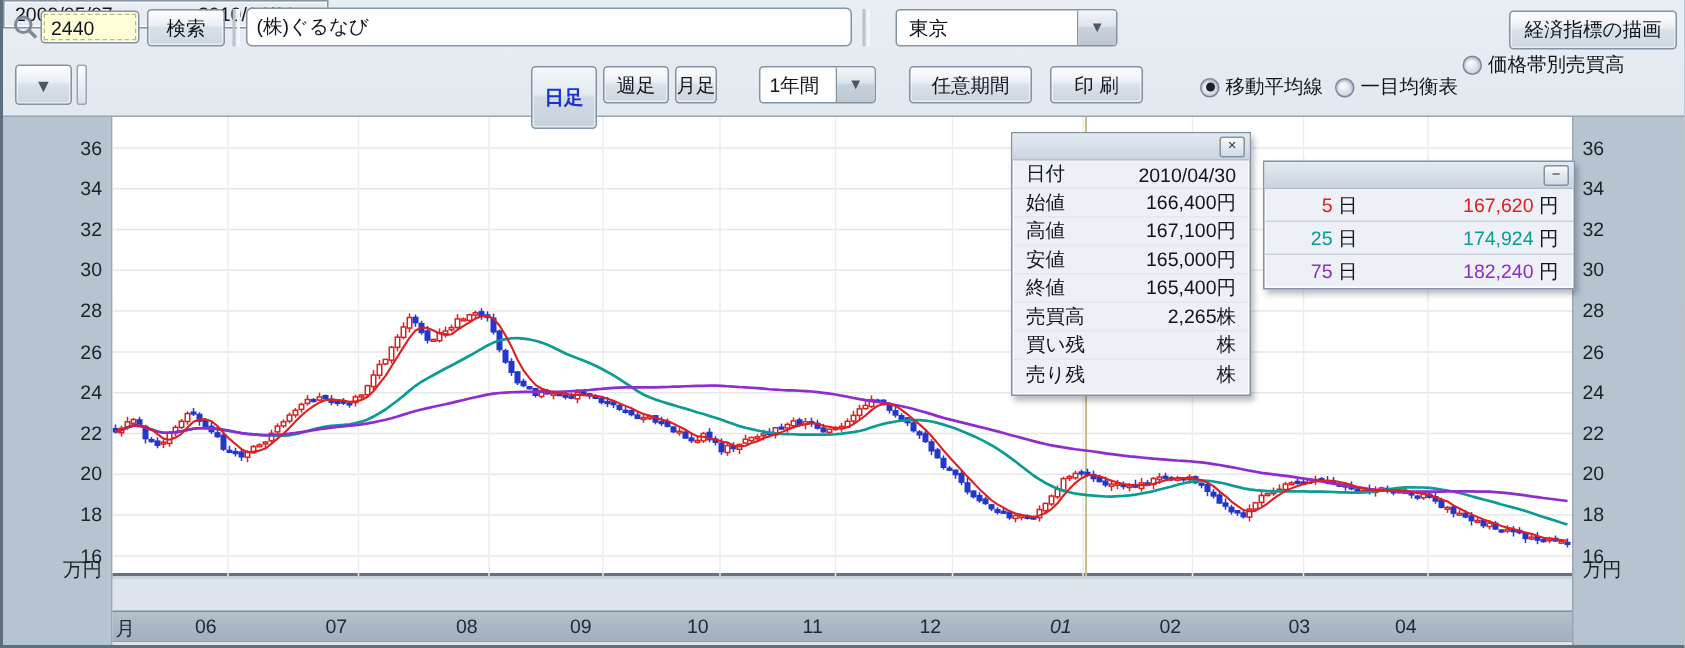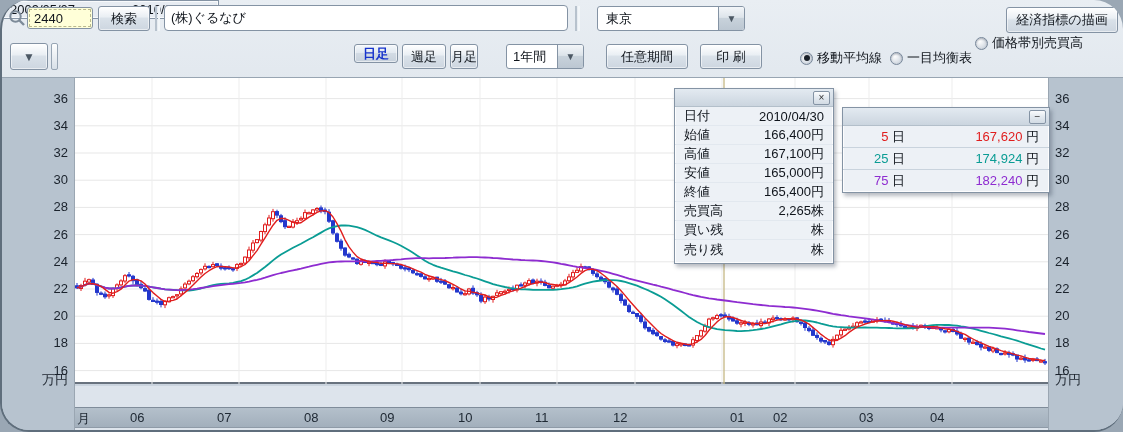--- a/index.html
+++ b/index.html
@@ -1,21 +1,21 @@
 <!DOCTYPE html>
 <html><head>
 <meta charset="utf-8">
 <style>
   html,body{margin:0;padding:0;background:#9aa7b4;}
   *{box-sizing:border-box;}
   #window{
     position:relative;width:1123px;height:432px;overflow:hidden;
     font-family:"Liberation Sans","DejaVu Sans",sans-serif;font-size:13px;color:#10151c;
     background:linear-gradient(#e9eef3,#cfd8e2 70%,#c7d1dc);
-    border-left:2px solid #5f6e7c;border-bottom:2px solid #5f6e7c;border-radius:29px;
+    border-left:2px solid #5f6e7c;border-bottom:2px solid #5f6e7c;
   }
   .abs{position:absolute;}
   .btn{
     position:absolute;display:flex;align-items:center;justify-content:center;
     background:linear-gradient(#ffffff,#eaeff4 42%,#d9e1e9 50%,#cdd6e0);
     border:1px solid #8493a4;border-radius:3px;font-size:13px;color:#10151c;cursor:default;
     box-shadow:inset 0 0 0 1px rgba(255,255,255,.55);
   }
   .btn.active{color:#1733cc;font-weight:bold;background:linear-gradient(#f4f8fb,#e2e9f0 45%,#d2dbe4 50%,#c7d1dc);}
   .field{
@@ -617,21 +617,21 @@
   <div id="substrip" class="abs"></div>
   <div id="monthbar" class="abs">
       <div class="mlab" style="left: 2px; text-align: left;">月</div>
       <div class="mlab" style="left: 55px;">06</div>
       <div class="mlab" style="left: 142px;">07</div>
       <div class="mlab" style="left: 229px;">08</div>
       <div class="mlab" style="left: 305px;">09</div>
       <div class="mlab" style="left: 383px;">10</div>
       <div class="mlab" style="left: 460px;">11</div>
       <div class="mlab" style="left: 538px;">12</div>
-      <div class="mlab" style="left: 655px;">01</div>
+      <div class="mlab" style="left: 625px; font-style: italic;">01</div>
       <div class="mlab" style="left: 698px;">02</div>
       <div class="mlab" style="left: 784px;">03</div>
       <div class="mlab" style="left: 855px;">04</div>
     </div>
 
   <div id="daterange">
     <span style="width:96px;">2009/05/07</span>
     <span style="width:26px;">～</span>
     <span>2010/04/30</span>
   </div>
@@ -689,21 +689,21 @@
           <span class="lper"><span style="color:#0a9c94">25</span> <span class="unit">日</span></span>
           <span class="lval"><span style="color:#0a9c94">174,924</span> <span class="unit">円</span></span>
         </div>
         <div class="lrow">
           <span class="lper"><span style="color:#8e2cd0">75</span> <span class="unit">日</span></span>
           <span class="lval"><span style="color:#8e2cd0">182,240</span> <span class="unit">円</span></span>
         </div>
       </div>
   </div>
 
-<div class="btn active" style="left: 352px; top: 44px; width: 44px; height: 19px;">日足</div>
+<div class="btn active" style="left: 352px; top: 44px; width: 44px; height: 42px;">日足</div>
     <div class="btn" style="left: 400px; top: 44px; width: 44px; height: 25px;">週足</div>
     <div class="btn" style="left: 448px; top: 44px; width: 28px; height: 25px;">月足</div>
     <div class="rgroup" style="left: 798px; top: 49px;">
       <span class="radio sel"></span>
       <span>移動平均線</span>
     </div>
     <div class="rgroup" style="left: 888px; top: 49px;">
       <span class="radio"></span>
       <span>一目均衡表</span>
     </div>

